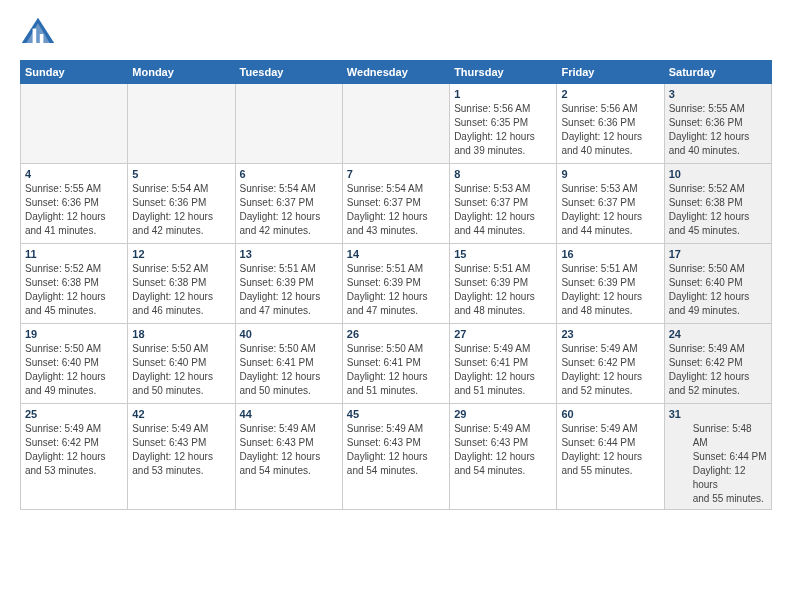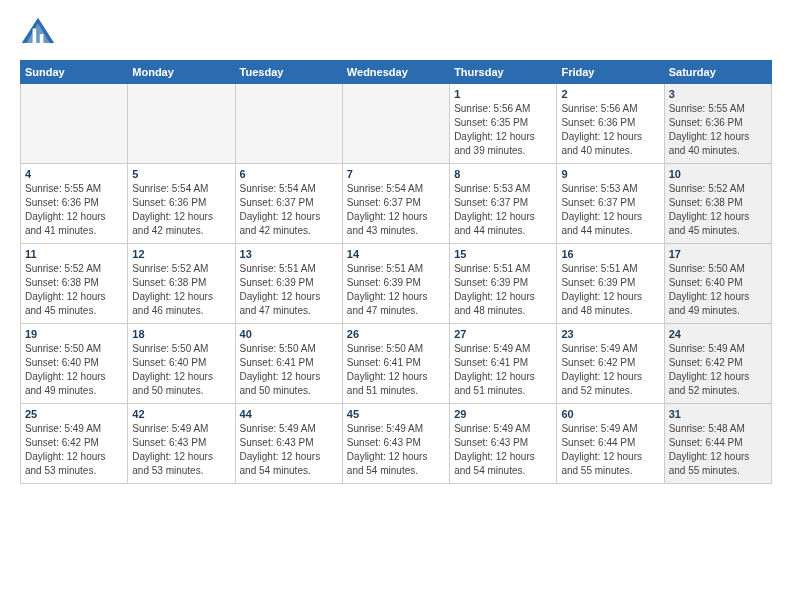--- a/index.html
+++ b/index.html
@@ -346,21 +346,21 @@
           </td>
           <td>
             <span class="day-num">60</span>
             <div class="day-info" style="white-space: pre-line;">Sunrise: 5:49 AM
 Sunset: 6:44 PM
 Daylight: 12 hours
 and 55 minutes.</div>
           </td>
           <td class="shaded">
             <span class="day-num">31</span>
-            <div class="day-info" style="white-space: pre-line;">Sunrise: 5:48 AM
+            <div class="day-info" style="white-space: pre-line; margin-left: 24px;">Sunrise: 5:48 AM
 Sunset: 6:44 PM
 Daylight: 12 hours
 and 55 minutes.</div>
           </td>
         </tr>
       </tbody>
   </table>
 </div>
 
 </body></html>

